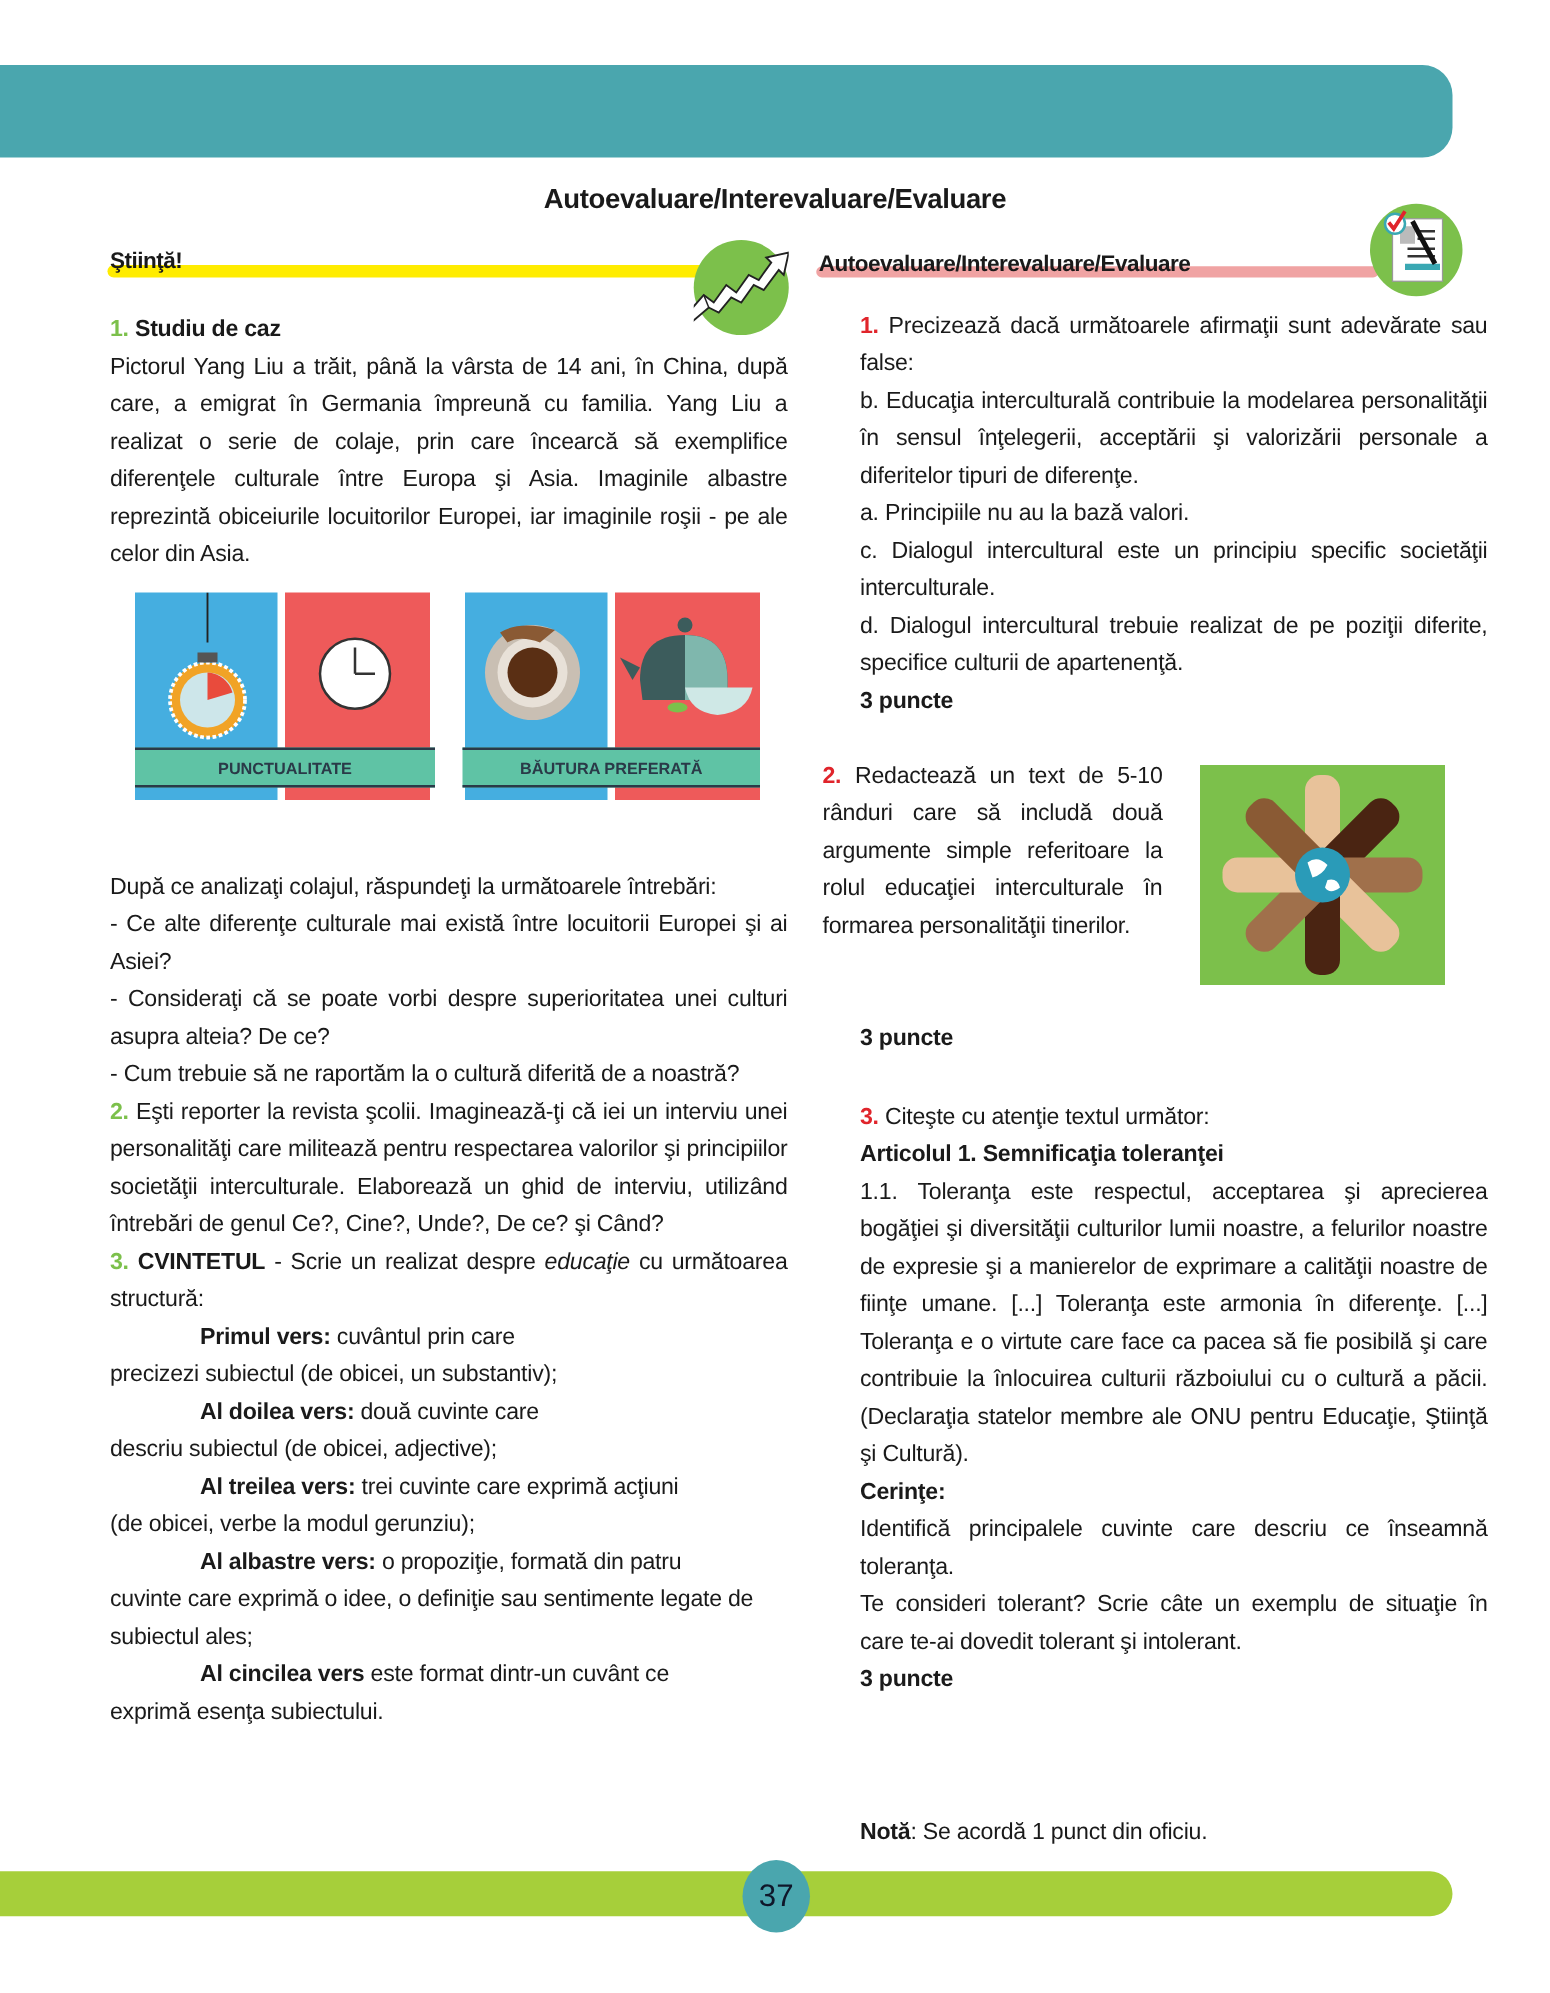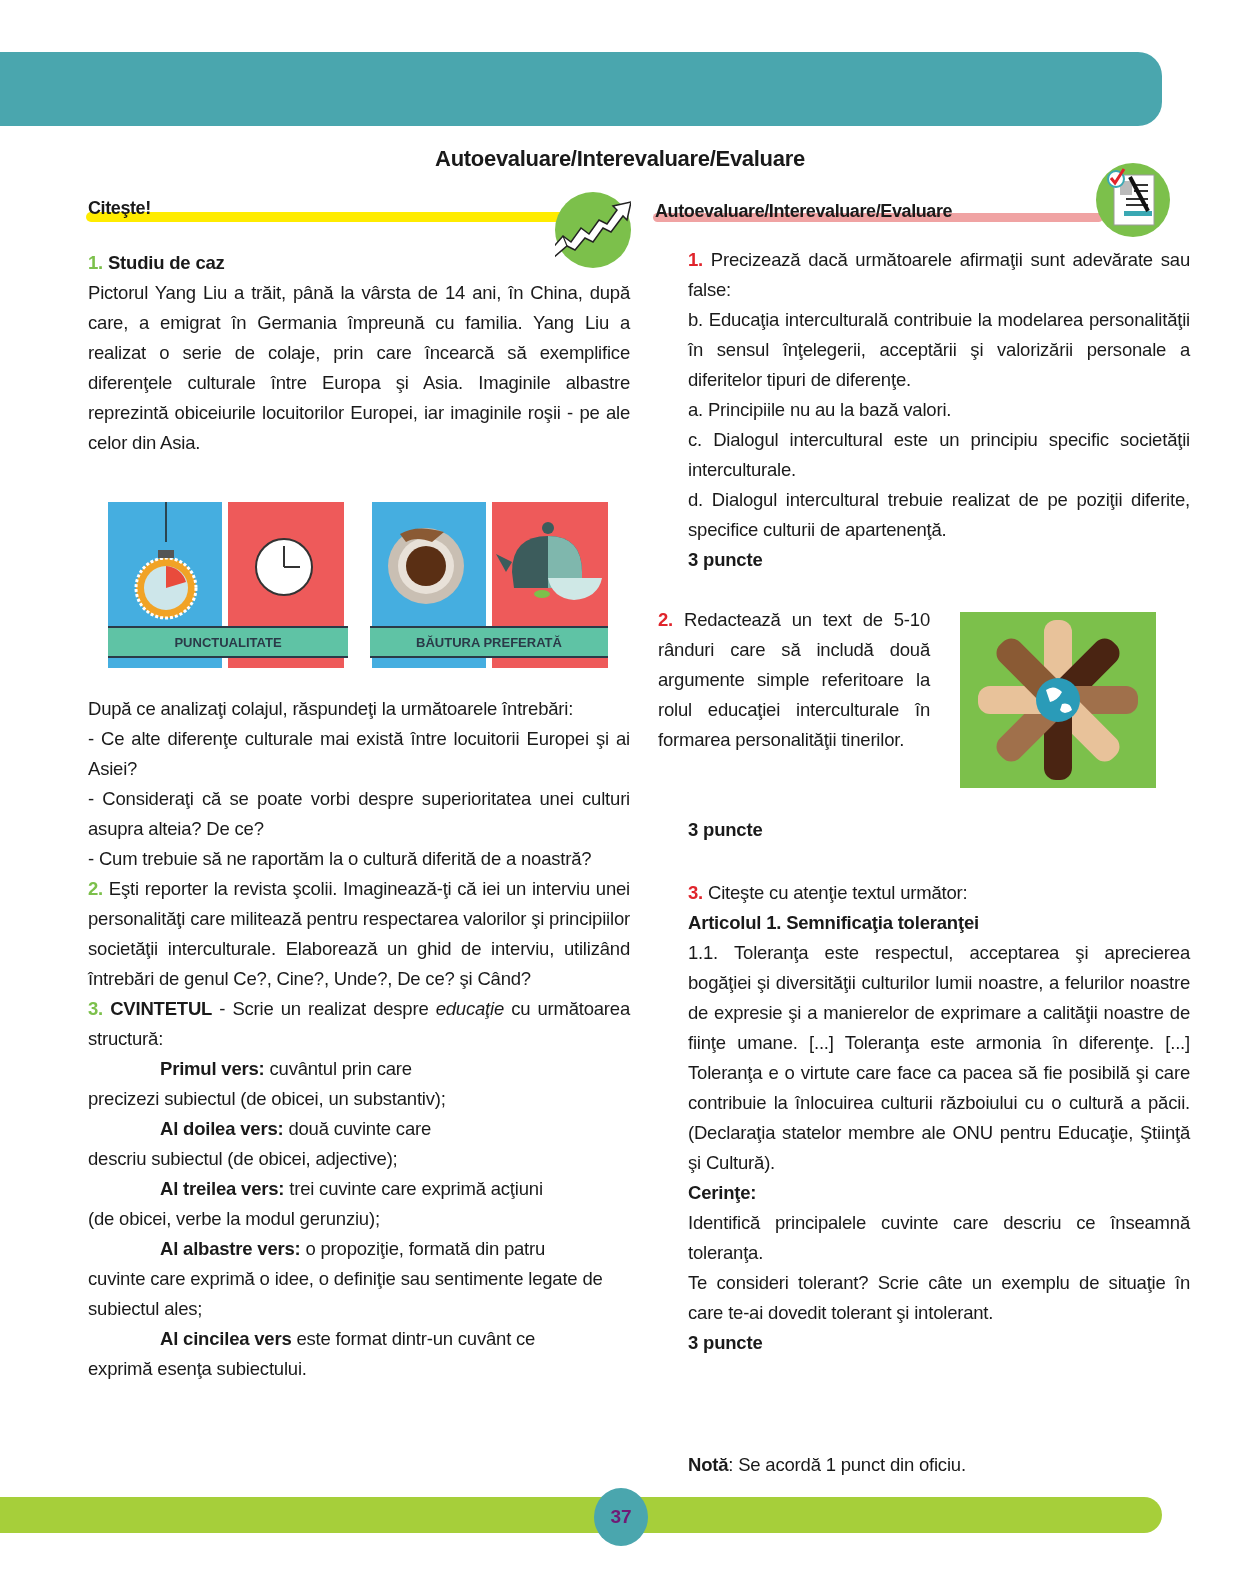--- a/index.html
+++ b/index.html
@@ -22,40 +22,40 @@
     .col { position: absolute; font-size: 18.5px; line-height: 30px; letter-spacing: -0.2px; }
     .left-col { left: 88px; width: 542px; }
     .right-col { left: 688px; width: 502px; }
     .just { text-align: justify; text-align-last: left; }
     .num-green { color: #7cc04b; font-weight: bold; }
     .num-red { color: #e0242b; font-weight: bold; }
     b { font-weight: bold; }
     .indent { padding-left: 72px; }
     .right { text-align: left; font-weight: bold; }
 
-    .collage { position: absolute; left: 108px; top: 502px; width: 420px; height: 166px; text-align: center; }
+    .collage { position: absolute; left: 108px; top: 474px; width: 420px; height: 166px; text-align: center; }
     .panel { position: absolute; top: 0; height: 166px; }
     .p-blue { background: #45aee0; }
     .p-red { background: #ee5a5a; }
     .ribbon { position: absolute; top: 124px; height: 32px; background: #5fc3a5; border-top: 2px solid #2a3a48; border-bottom: 2px solid #2a3a48; display: flex; align-items: center; justify-content: center; font-size: 13px; font-weight: bold; color: #2a3a48; }
     .ribbon::before, .ribbon::after { content: ""; position: absolute; top: -2px; width: 0; height: 0; border-top: 18px solid transparent; border-bottom: 18px solid transparent; }
 
     .hands-img { position: absolute; left: 960px; top: 612px; width: 196px; height: 176px; background: #7cc04b; overflow: hidden; }
 
     .bottom-band { position: absolute; left: 0; top: 1497px; width: 1162px; height: 36px; background: #a6cf3a; border-radius: 0 18px 18px 0; }
-    .page-num { position: absolute; left: 594px; top: 1488px; width: 54px; height: 58px; border-radius: 50%; background: #4aa6ae; color: #701a75; font-weight: bold; font-size: 19px; display: flex; align-items: center; justify-content: center; }
+    .page-num { position: absolute; left: 594px; top: 1488px; width: 54px; height: 58px; border-radius: 50%; background: #4aa6ae; color: #0f172a; font-weight: normal; font-size: 25px; display: flex; align-items: center; justify-content: center; }
   </style>
 </head>
 <body>
 
 <div class="top-band"></div>
 <div class="page-title">Autoevaluare/Interevaluare/Evaluare</div>
 
 <div class="left-bar"></div>
-<div class="section-head left-head">Citeşte!</div>
+<div class="section-head left-head">Ştiinţă!</div>
 <div class="icon-circle growth-icon">
   <svg width="76" height="76" viewBox="0 0 76 76">
     <polygon points="-6,60 8,44 16,50 26,36 34,42 44,28 52,32 62,18 58,14 76,10 72,28 68,24 56,40 48,36 38,50 30,46 20,58 12,54 -2,66" fill="#fff" stroke="#222" stroke-width="1.5"></polygon>
     <polyline points="8,44 12,54 M16,50 20,58" fill="none" stroke="#222" stroke-width="1.2"></polyline>
   </svg>
 </div>
 
 <div class="right-bar"></div>
 <div class="section-head right-head">Autoevaluare/Interevaluare/Evaluare</div>
 <div class="icon-circle eval-icon">

